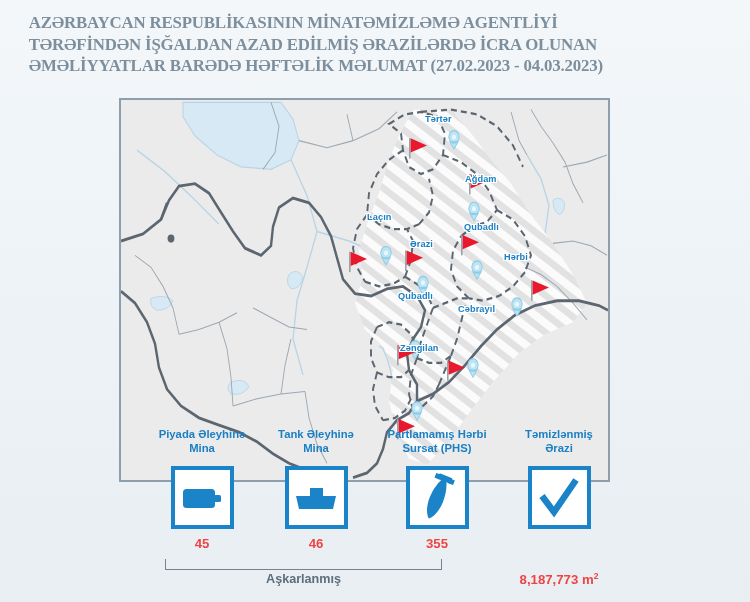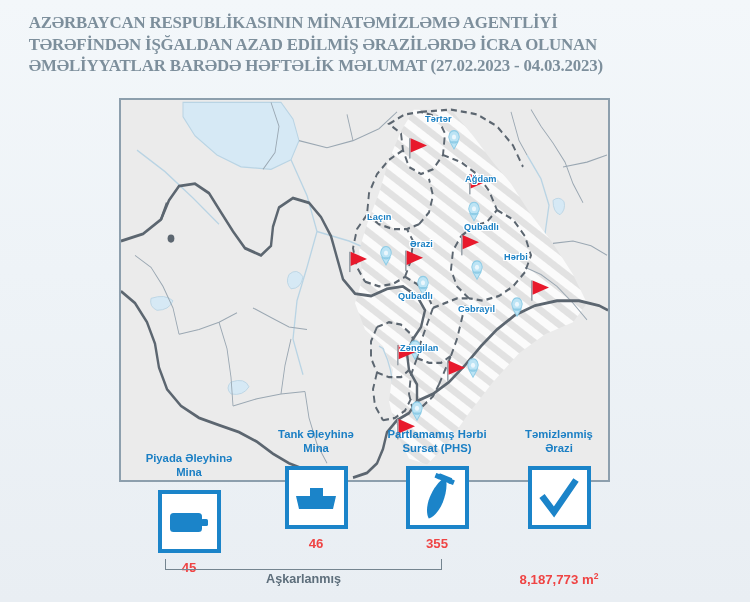--- a/index.html
+++ b/index.html
@@ -64,21 +64,21 @@
     top: 428px;
     width: 750px;
     height: 174px;
   }
   .legend-col {
     position: absolute;
     top: 0;
     width: 128px;
     text-align: center;
   }
-  .legend-col.c0 { left: 125px; margin-top: 24px; }
+  .legend-col.c0 { left: 138px; }
   .legend-col.c1 { left: 252px; }
   .legend-col.c2 { left: 373px; }
   .legend-col.c3 { left: 495px; }
 
   .legend-head {
     color: #1b7fc4;
     font-weight: bold;
     font-size: 11.3px;
     line-height: 13.6px;
     white-space: pre-line;

